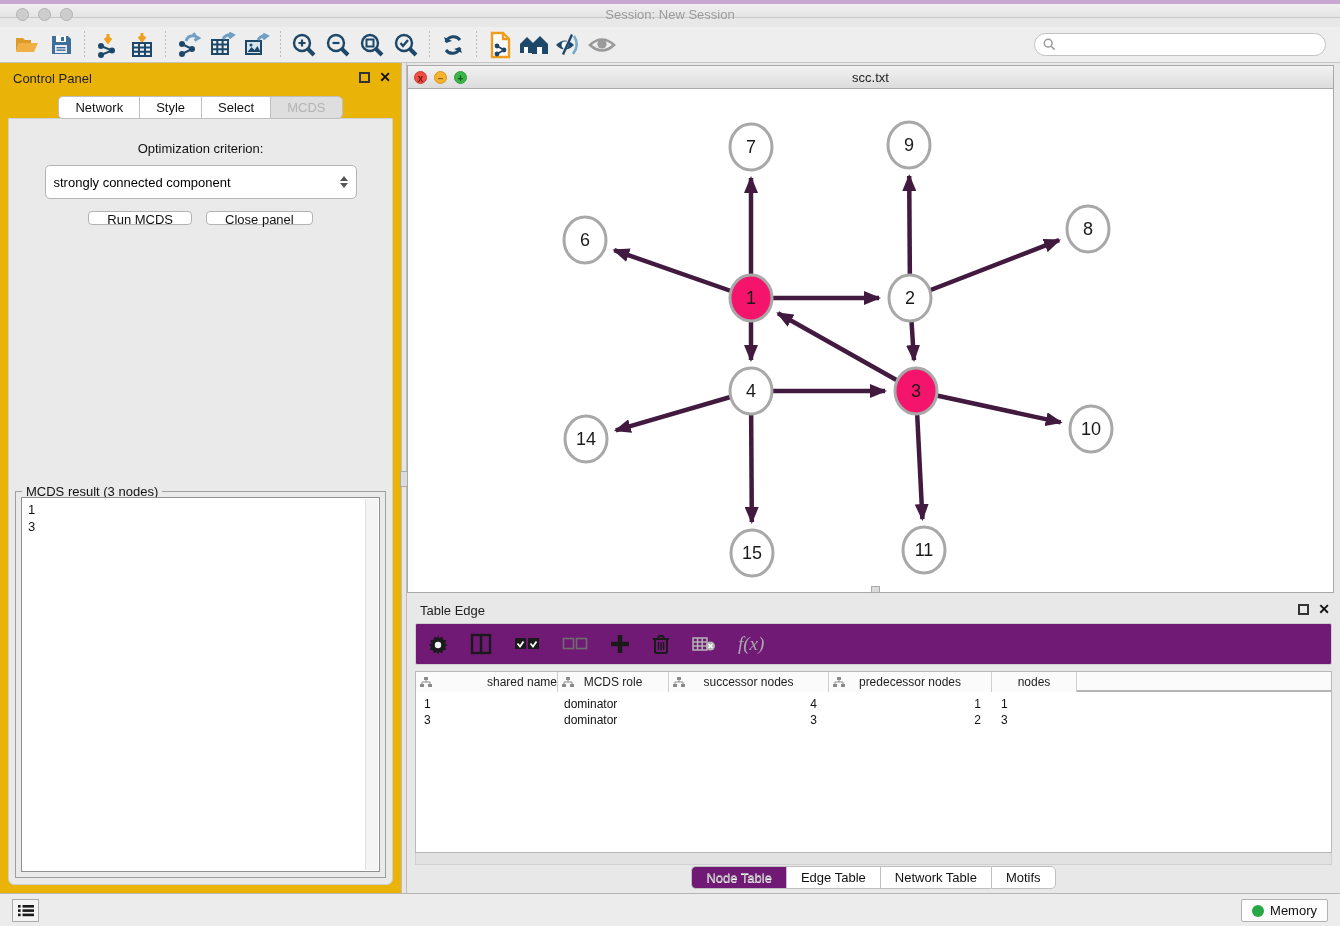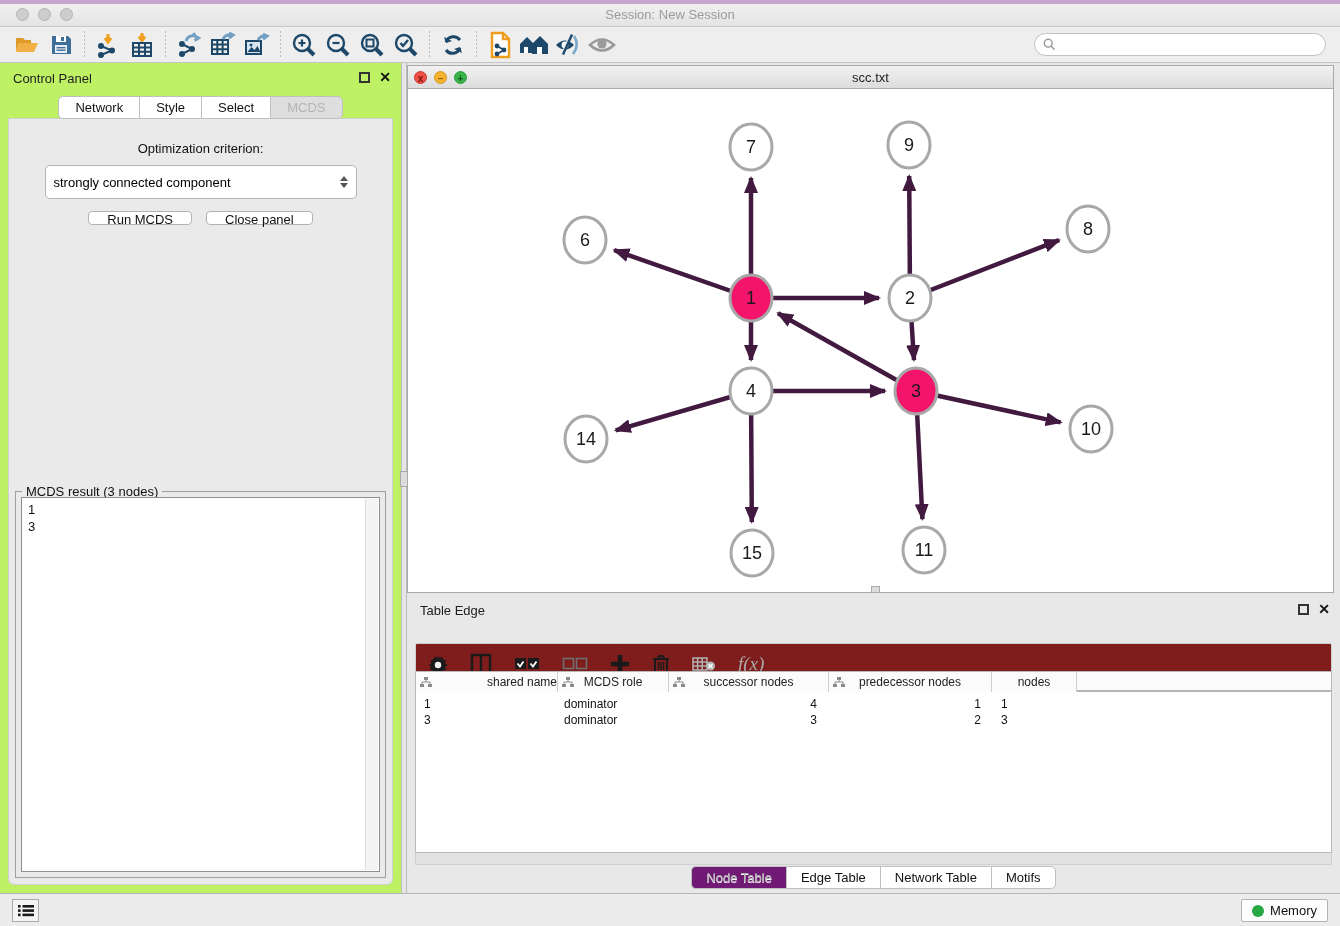--- a/index.html
+++ b/index.html
@@ -1,38 +1,38 @@
 <!DOCTYPE html>
 <html><head>
 <meta charset="utf-8">
 <style>
   * { margin:0; padding:0; box-sizing:border-box; }
   html,body { width:1340px; height:926px; font-family:"Liberation Sans",sans-serif; background:#e8e8e8; overflow:hidden; }
   .window { position:relative; width:1340px; height:926px; background:#e8e8e8; }
 
   
   .top-strip { position:absolute; top:0; left:0; right:0; height:4px; background:#c9a6d0; }
-  .titlebar { position:absolute; top:4px; left:0; right:0; height:23px; background:linear-gradient(#f0f0f0,#e4e4e4); border-bottom:1px solid #c8c8c8; }
+  .titlebar { position:absolute; top:4px; left:0; right:0; height:14px; background:linear-gradient(#f0f0f0,#e4e4e4); border-bottom:1px solid #c8c8c8; }
   .traffic { position:absolute; left:16px; top:4px; display:flex; gap:9px; }
   .traffic .dot { width:13px; height:13px; border-radius:50%; background:#cdcdcd; border:1px solid #b3b3b3; }
   .win-title { position:absolute; left:0; right:0; top:3px; text-align:center; font-size:13px; color:#9b9b9b; }
 
   
   .toolbar { position:absolute; top:27px; left:0; right:0; height:36px; background:#eeeeee; border-bottom:1px solid #c4c4c4; display:flex; align-items:center; padding:0 10px; }
   .tb-btn { width:34px; height:30px; display:flex; align-items:center; justify-content:center; cursor:pointer; }
   .tb-sep { width:1px; height:28px; margin:0 6px; background-image:linear-gradient(#b9b9b9 40%, rgba(0,0,0,0) 0%); background-size:1px 4px; background-repeat:repeat-y; }
   .tb-spacer { flex:1; }
   .searchbox { width:292px; height:23px; background:#fff; border:1px solid #c2c2c2; border-radius:12px; display:flex; align-items:center; padding:0 8px; margin-right:4px; }
   .searchbox input { border:none; outline:none; flex:1; font-size:12px; background:transparent; margin-left:5px; }
 
   
   .main { position:absolute; top:63px; left:0; right:0; bottom:33px; }
 
   
-  .control-panel { position:absolute; left:0; top:0; width:401px; bottom:0; background:#bef264; }
+  .control-panel { position:absolute; left:0; top:0; width:401px; bottom:0; background:#eab308; }
   .cp-header { position:absolute; top:3px; left:0; right:0; height:26px; }
   .panel-title { position:absolute; left:13px; top:5px; font-size:13px; color:#222; }
   .panel-icons { position:absolute; right:10px; top:6px; display:flex; gap:9px; align-items:center; }
   .float-icon { width:11px; height:11px; border:2px solid #333; }
   .close-icon { font-size:14px; font-weight:bold; color:#111; line-height:11px; cursor:pointer; }
   .tab-row { position:absolute; top:33px; left:0; right:0; height:23px; display:flex; justify-content:center; z-index:2; }
   .cp-tab { height:23px; padding:0 16px; font-size:13px; line-height:21px; background:#fff; border:1px solid #bfbfbf; border-right:none; color:#111; cursor:pointer; }
   .cp-tab:first-child { border-radius:5px 0 0 5px; }
   .cp-tab:last-child { border-right:1px solid #bfbfbf; border-radius:0 5px 5px 0; }
   .cp-tab.active { background:#dedede; color:#b4b4b4; }
@@ -65,21 +65,21 @@
   .nl.red { background:#ee4f45; color:#7d1410; border:1px solid #c73a33; }
   .nl.yellow { background:#f6b42e; color:#8a5d05; border:1px solid #d29a22; }
   .nl.green { background:#3bb44a; color:#0d5c18; border:1px solid #2f9c3d; }
   .net-title { position:absolute; left:0; right:0; top:4px; text-align:center; font-size:13px; color:#222; }
   .net-canvas { position:absolute; top:24px; left:0; right:0; bottom:0; background:#fff; overflow:hidden; }
   .h-grip { position:absolute; left:50%; bottom:-1px; width:9px; height:7px; background:#dcdcdc; border:1px solid #ababab; }
 
   
   .table-panel { position:absolute; left:0; right:0; top:532px; bottom:3px; background:#e8e8e8; }
   .tp-header { position:absolute; top:3px; left:0; right:0; height:24px; }
-  .tp-toolbar { position:absolute; top:28px; left:8px; right:8px; height:42px; background:#7f1d1d; border:1px solid #cdcdcd; border-radius:2px; display:flex; padding:0 12px; gap:22px;margin-top:20px; }
+  .tp-toolbar { position:absolute; top:28px; left:8px; right:8px; height:42px; background:#701a75; border:1px solid #cdcdcd; border-radius:2px; display:flex; padding:0 12px; gap:22px; }
   .tpt-icon { display:flex; align-items:center; justify-content:center; cursor:pointer; }
   .fx { font-family:"Liberation Serif",serif; font-style:italic; font-size:19px; color:#aaa; }
   .tp-table { position:absolute; top:76px; left:8px; right:8px; height:182px; background:#fff; border:1px solid #b9b9b9; overflow:hidden; }
   .thead { position:absolute; top:0; left:0; right:0; height:20px; border-bottom:2px solid #b5b5b5; background:#fbfbfb; }
   .th { position:absolute; top:0; height:20px; border-right:1px solid #cfcfcf; background:#fbfbfb; display:flex; align-items:center; justify-content:center; gap:5px; font-size:12px; color:#222; cursor:pointer; }
   .th .tree-ic { position:absolute; left:4px; }
   .trow { position:absolute; left:0; right:0; height:16px; }
   .td { position:absolute; font-size:12px; color:#111; line-height:16px; }
   .gray-strip { position:absolute; left:8px; right:8px; top:258px; height:12px; background:#e2e2e2; border:1px solid #d0d0d0; border-top:none; }
   .tp-tabs { position:absolute; left:0; right:0; top:271px; height:23px; display:flex; justify-content:center; }

